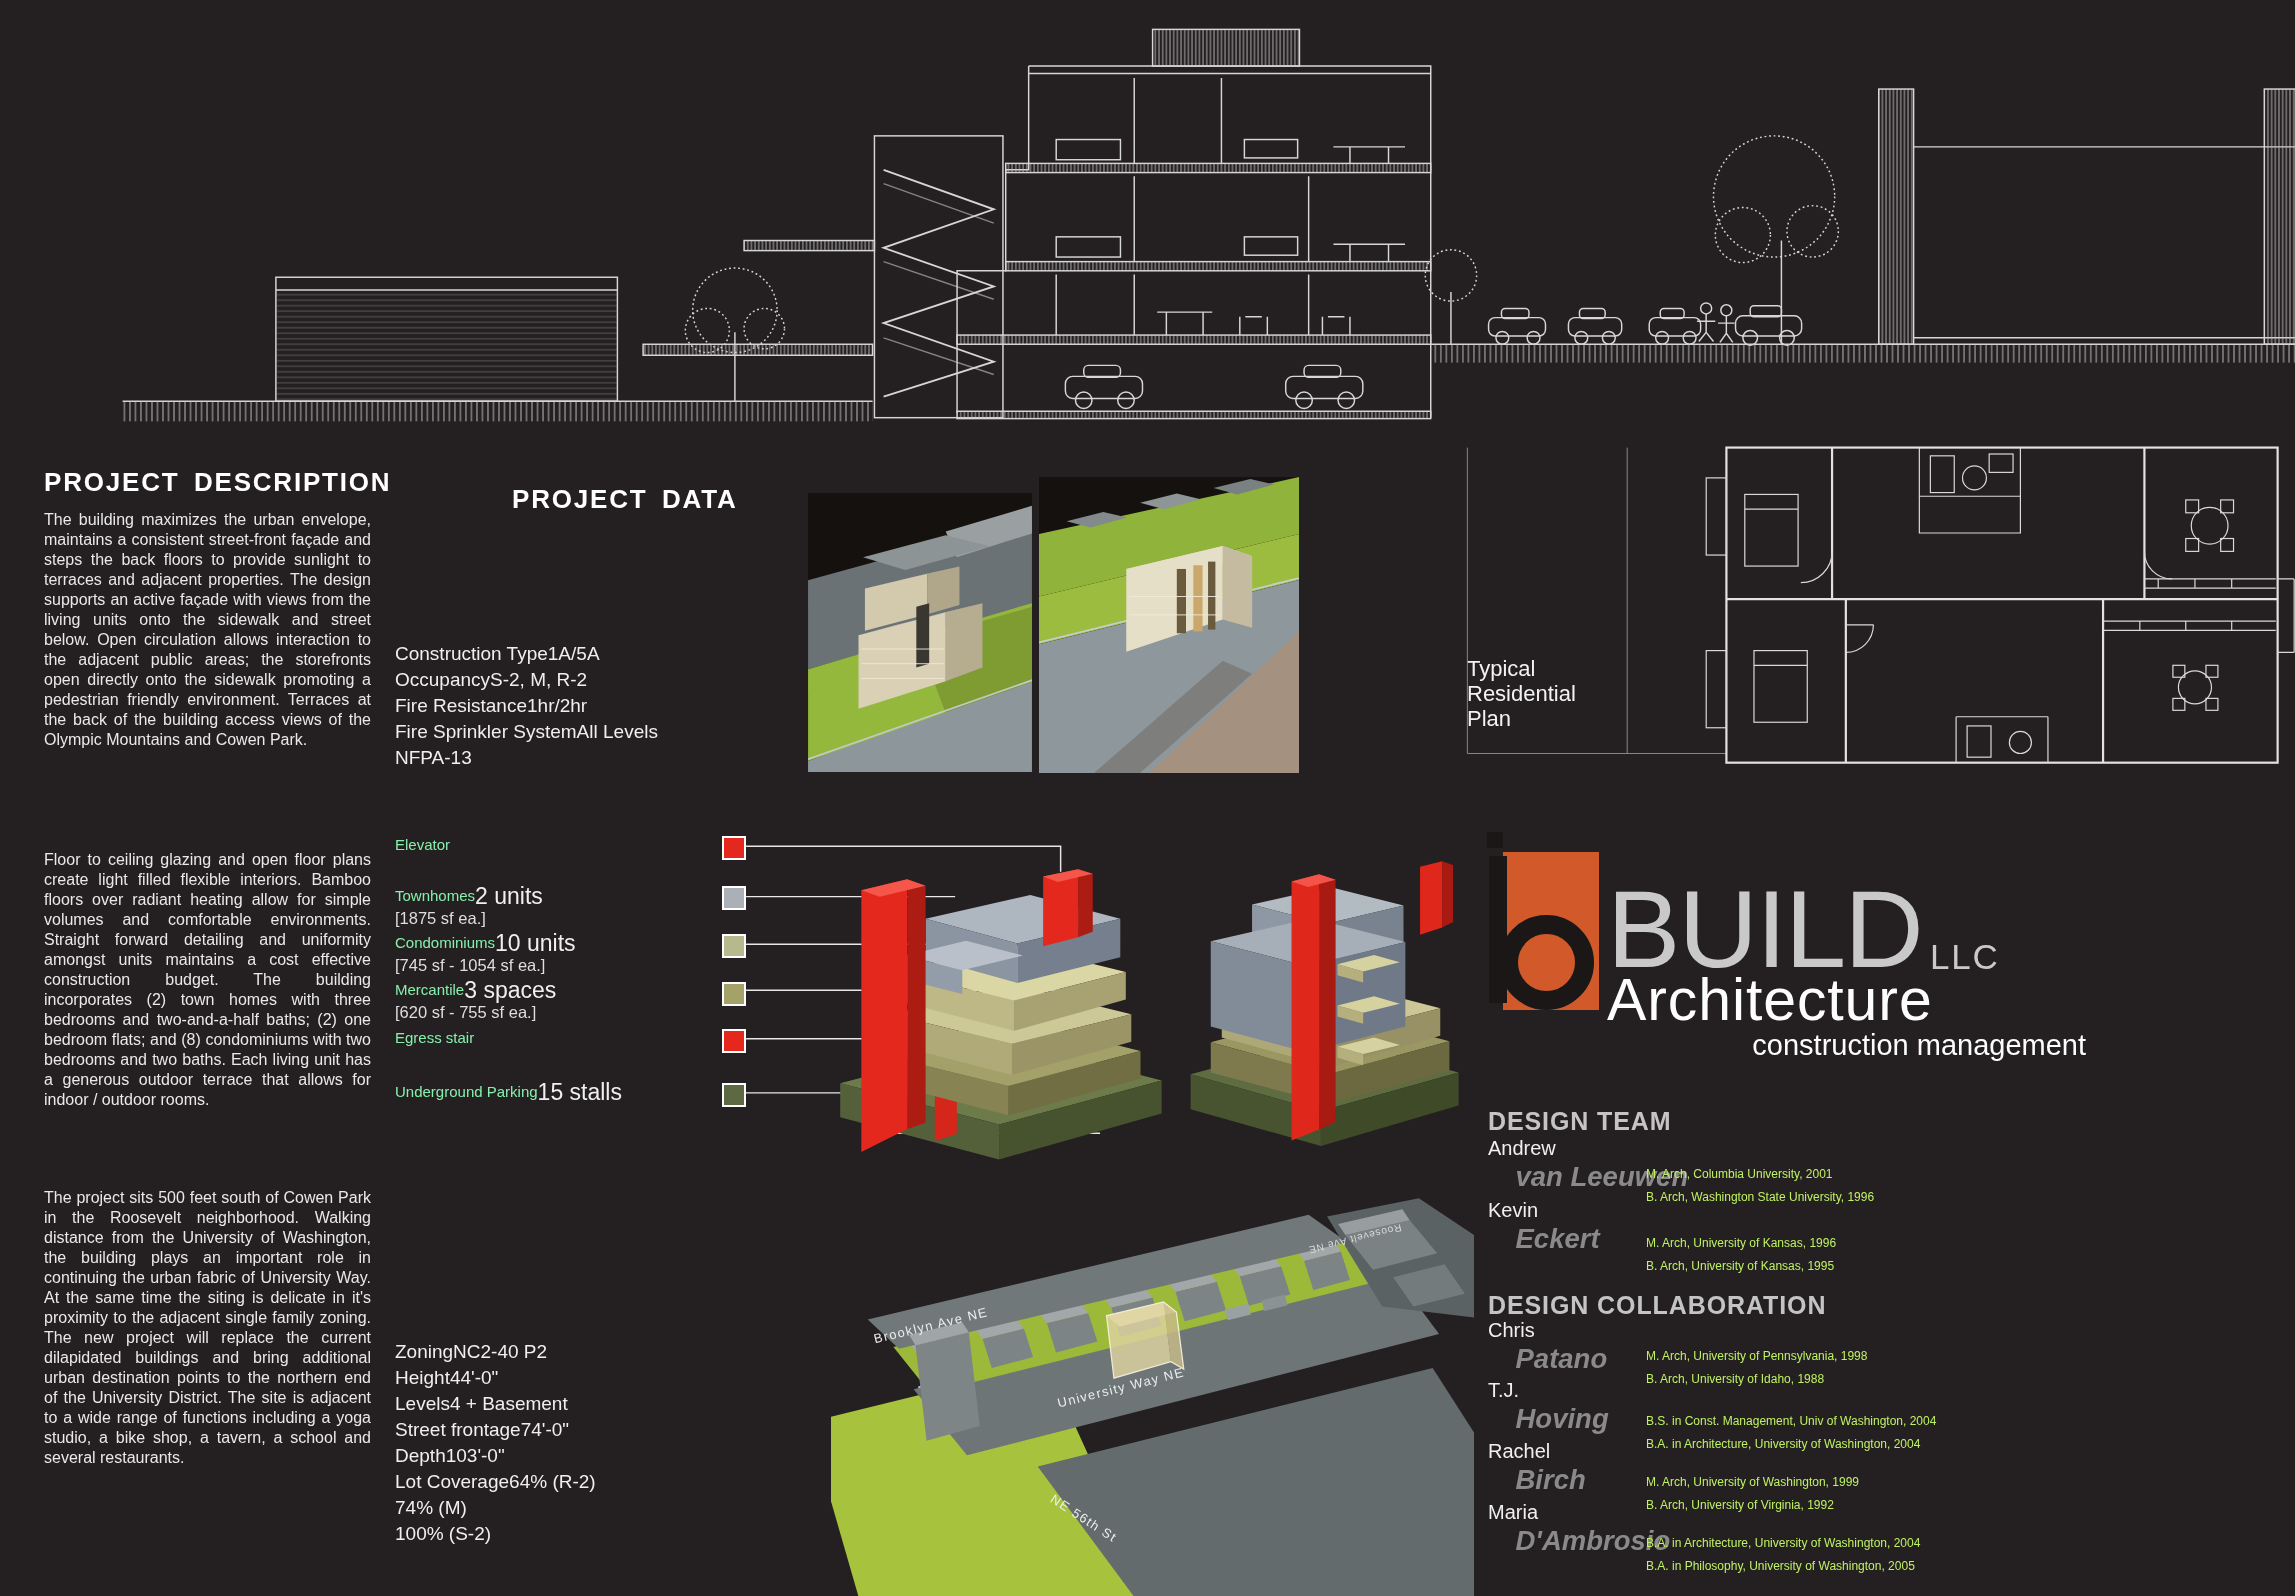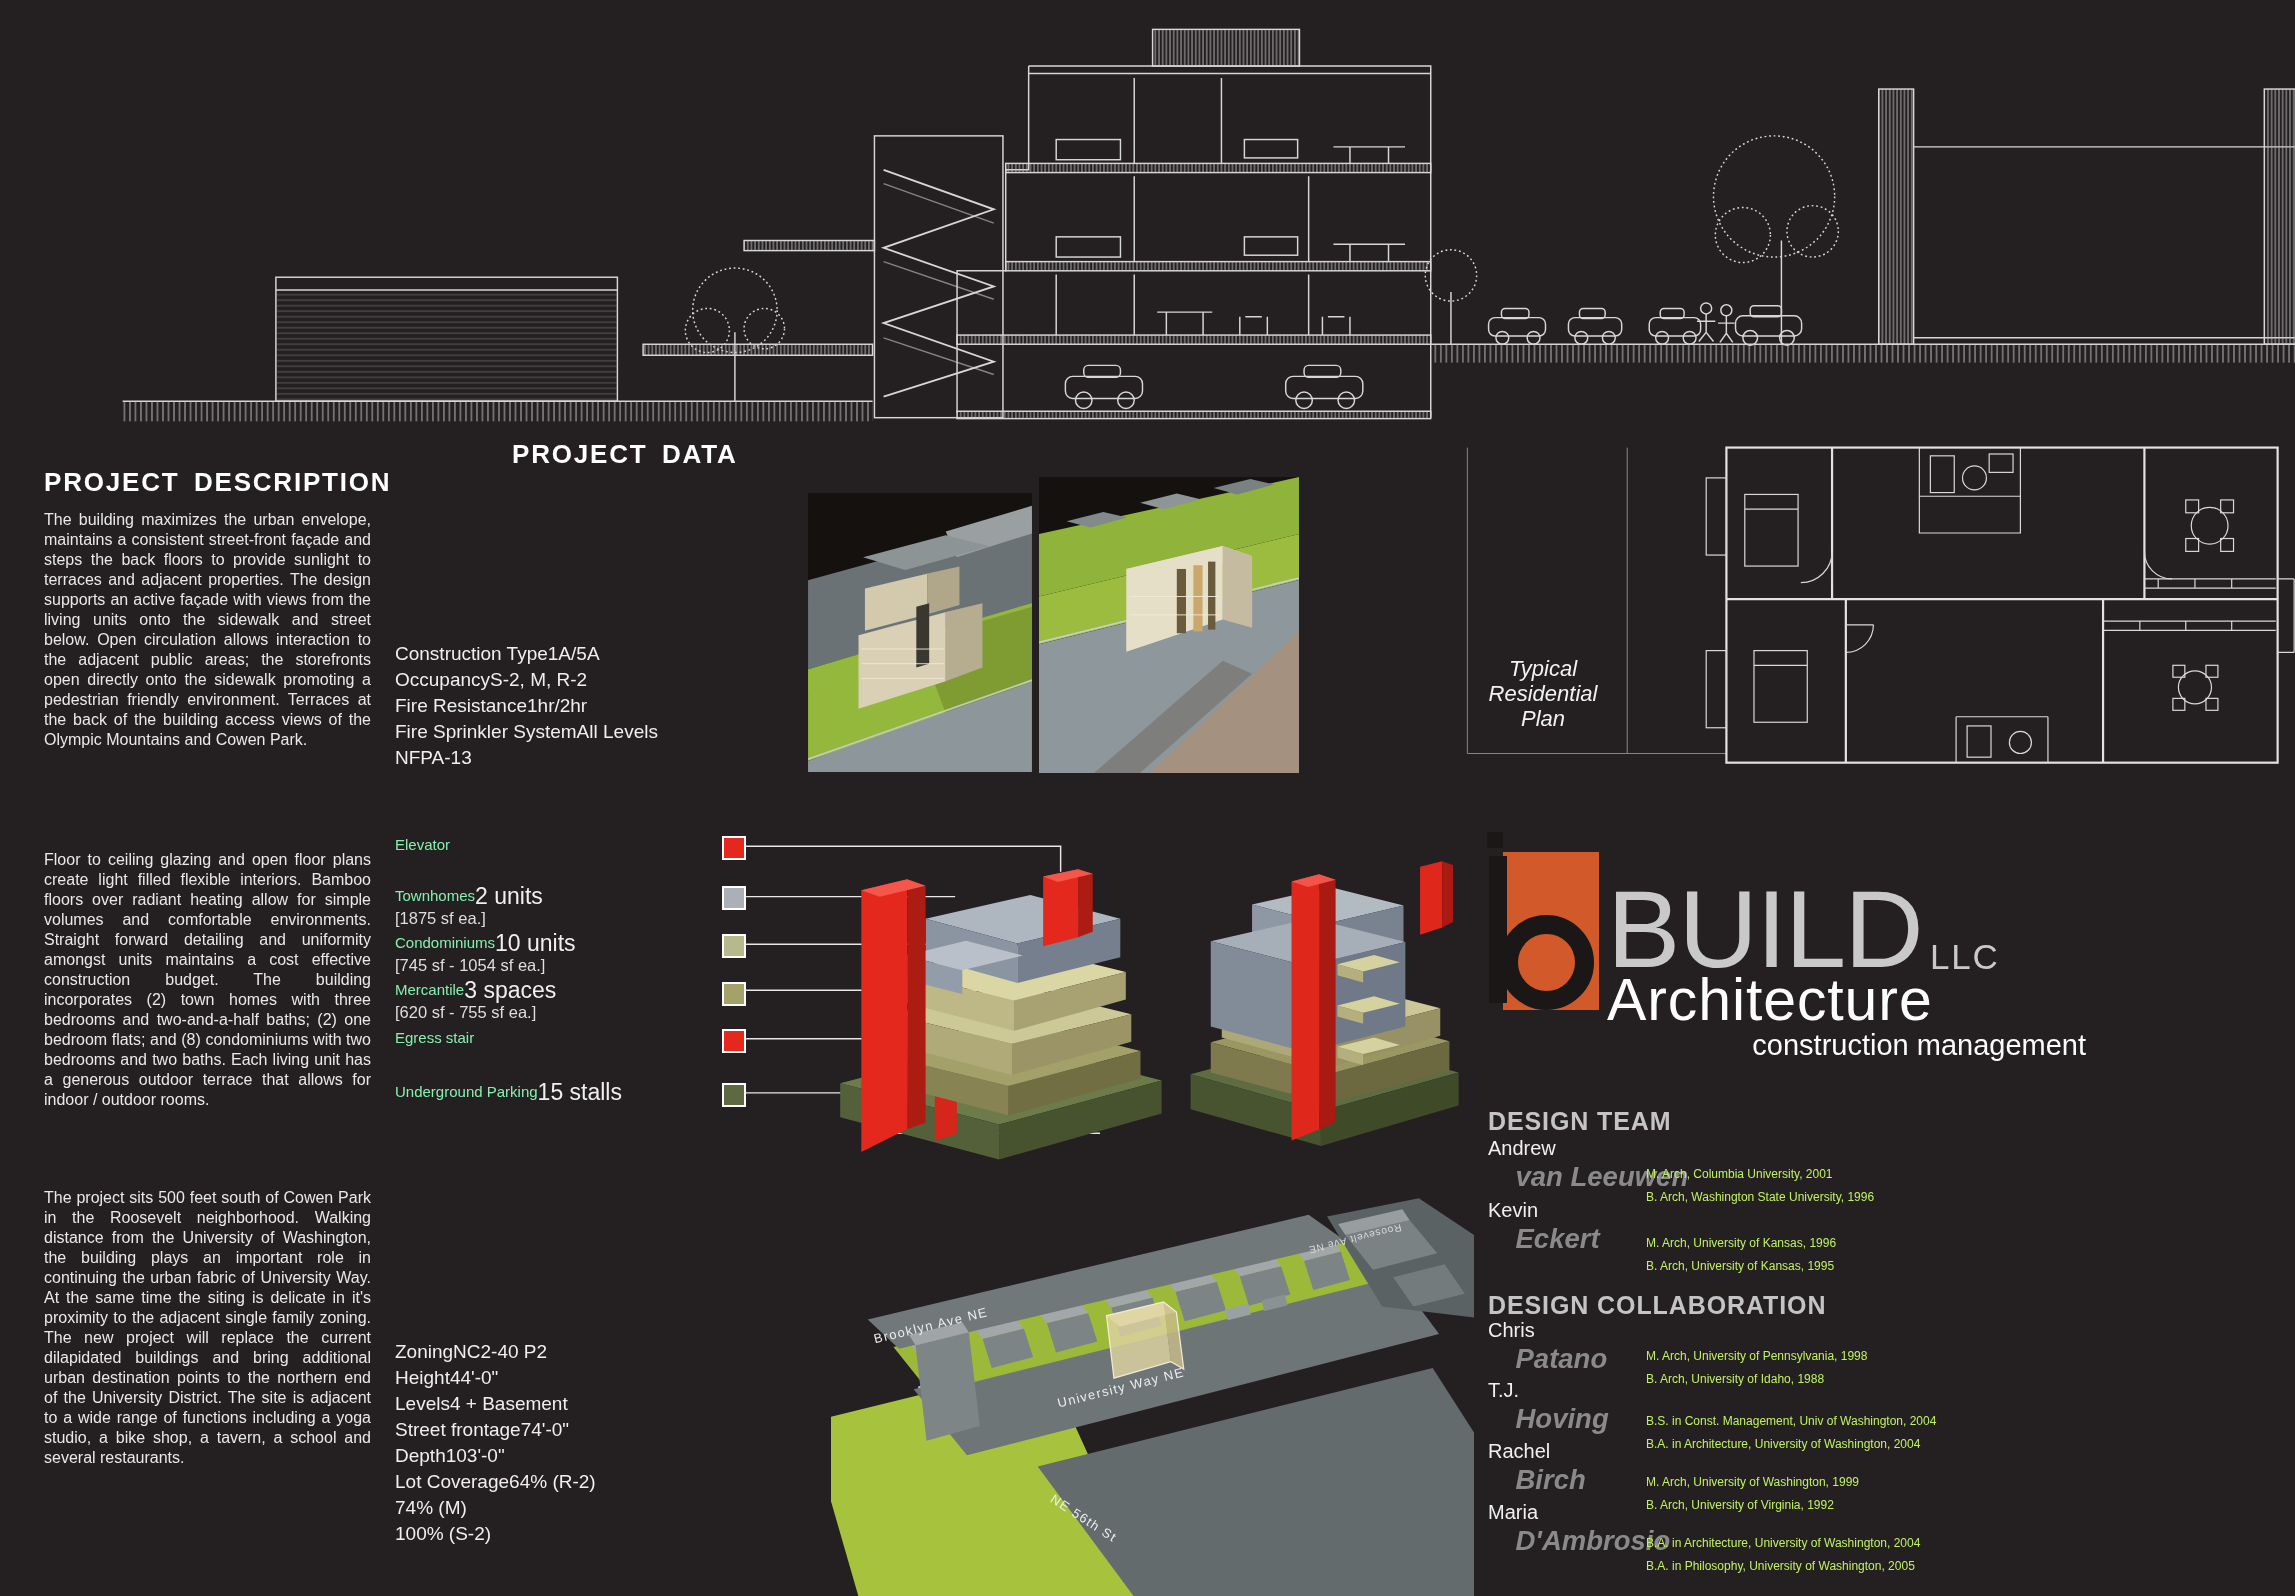--- a/index.html
+++ b/index.html
@@ -6,21 +6,21 @@
   .stage{position:relative;width:2296px;height:1597px;background:#241f20;overflow:hidden;
          font-family:"Liberation Sans",sans-serif;color:#f0f0f0;}
   .abs{position:absolute;}
   .sec-title{font-size:26px;font-weight:bold;letter-spacing:1.8px;word-spacing:5.5px;color:#fff;}
   .para{font-size:16px;line-height:20px;text-align:justify;color:#e9e9e9;}
   .drow{display:flex;font-size:19px;line-height:26px;color:#efefef;}
   .legend-label{font-size:15px;color:#86efac;}
   .legend-qty{font-size:23px;color:#efefef;}
   .legend-sub{font-size:16.5px;color:#dedede;}
   .sq{position:absolute;width:20px;height:20px;border:2.8px solid #fff;}
-  .plan-label{font-size:22px;line-height:25px;text-align:center;color:#f2f2f2;font-style:italic;}
+  .plan-label{font-size:22px;line-height:25px;text-align:left;color:#f2f2f2;}
   .logo-big{font-size:110px;letter-spacing:-1.8px;color:#c9c9c9;}
   .logo-llc{font-size:35px;color:#c9c9c9;letter-spacing:1.8px;}
   .logo-arch{font-size:59px;color:#fdfdfd;letter-spacing:0.9px;}
   .logo-cm{font-size:29px;color:#fdfdfd;text-align:right;}
   .team-title{font-size:25px;font-weight:bold;letter-spacing:0.9px;color:#c4c4c4;}
   .member{position:absolute;left:1488px;width:808px;}
   .member .first{font-size:20px;color:#efefef;}
   .member .last{font-size:27.5px;font-weight:bold;font-style:italic;color:#8a8a8a;margin-left:27.5px;margin-top:1px;}
   .member .creds{position:absolute;left:158px;top:26px;font-size:12px;line-height:23px;color:#bef264;}
   svg text{font-family:"Liberation Sans",sans-serif;}
@@ -132,21 +132,21 @@
       <path d="M2084 160 H2500 M2084 368 H2500"></path>
       <rect x="2466" y="97" width="34" height="278" fill="url(#vh2)"></rect>
     </g>
   </svg>
 
   <div class="abs sec-title" style="left:44px;top:467px">PROJECT DESCRIPTION</div>
   <div class="abs para" style="left:44px;top:510px;width:327px">The building maximizes the urban envelope, maintains a consistent street-front façade and steps the back floors to provide sunlight to terraces and adjacent properties.  The design supports an active façade with views from the living units onto the sidewalk and street below.  Open circulation allows interaction to the adjacent public areas; the storefronts open directly onto the sidewalk promoting a pedestrian friendly environment.  Terraces at the back of the building access views of the Olympic Mountains and Cowen Park.</div>
   <div class="abs para" style="left:44px;top:850px;width:327px">Floor to ceiling glazing and open floor plans create light filled flexible interiors.  Bamboo floors over radiant heating allow for simple volumes and comfortable environments.  Straight forward detailing and uniformity amongst units maintains a cost effective construction budget.  The building incorporates (2) town homes with three bedrooms and two-and-a-half baths; (2) one bedroom flats; and (8) condominiums with two bedrooms and two baths.  Each living unit has a generous outdoor terrace that allows for indoor / outdoor rooms.</div>
   <div class="abs para" style="left:44px;top:1188px;width:327px">The project sits 500 feet south of Cowen Park in the Roosevelt neighborhood.  Walking distance from the University of Washington, the building plays an important role in continuing the urban fabric of University Way.  At the same time the siting is delicate in it's proximity to the adjacent single family zoning.  The new project will replace the current dilapidated buildings and bring additional urban destination points to the northern end of the University District.  The site is adjacent to a wide range of functions including a yoga studio, a bike shop, a tavern, a school and several restaurants.</div>
 
-  <div class="abs sec-title" style="left:512px;top:439px">PROJECT DATA</div>
+  <div class="abs sec-title" style="left:512px;top:484px">PROJECT DATA</div>
   <div class="abs" style="left:395px;top:641px;width:309px">
     <div class="drow">
         <span>Construction Type</span>
         <span>1A/5A</span>
       </div>
     <div class="drow">
         <span>Occupancy</span>
         <span>S-2, M, R-2</span>
       </div>
     <div class="drow">

